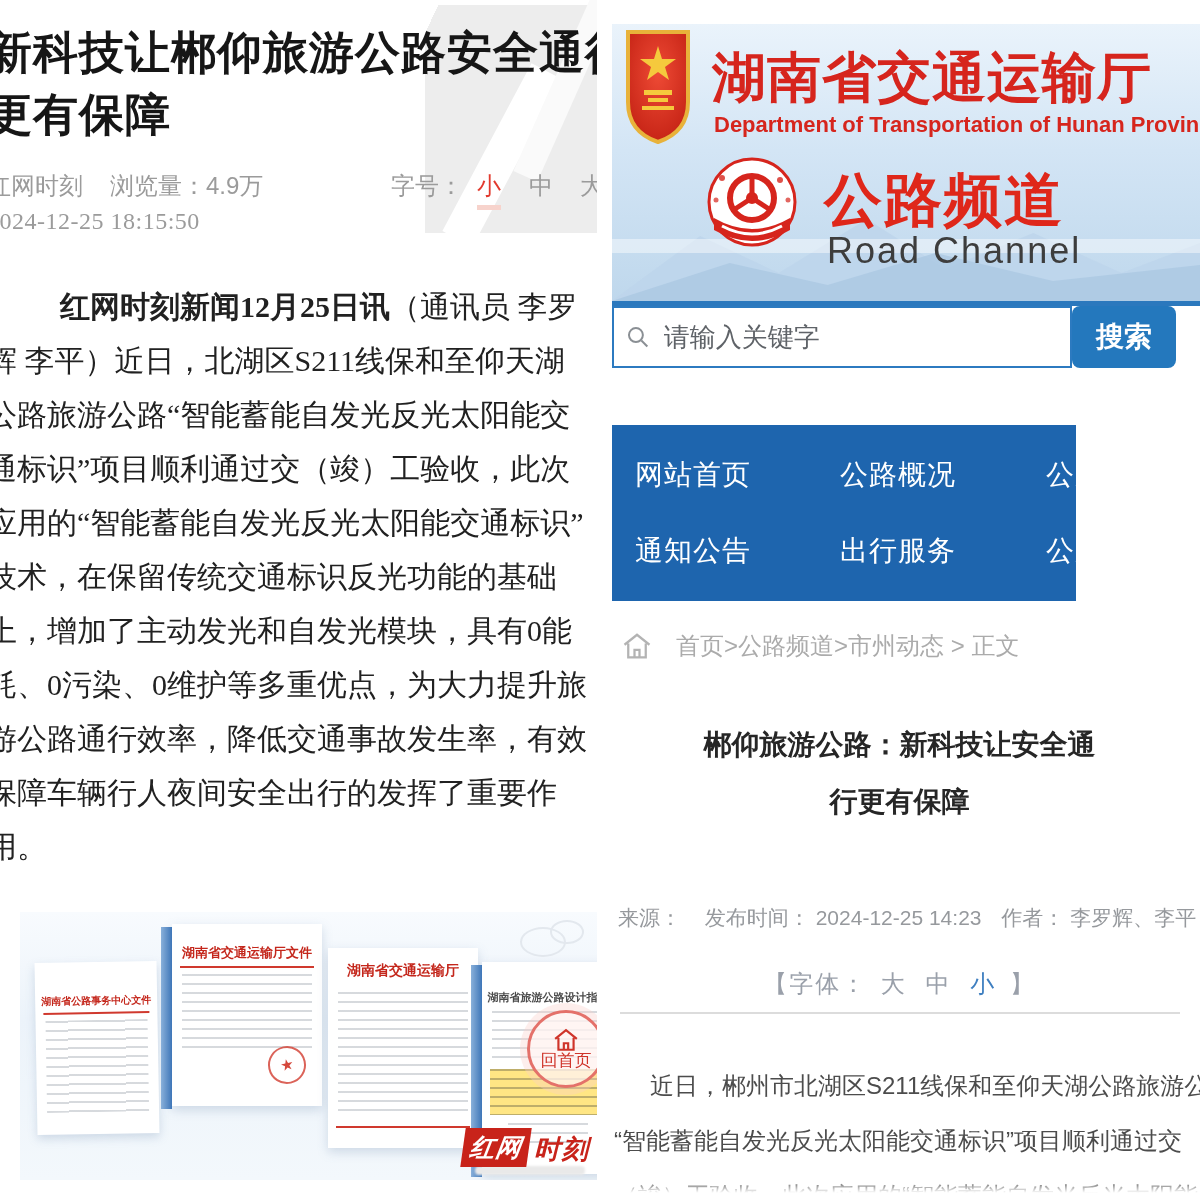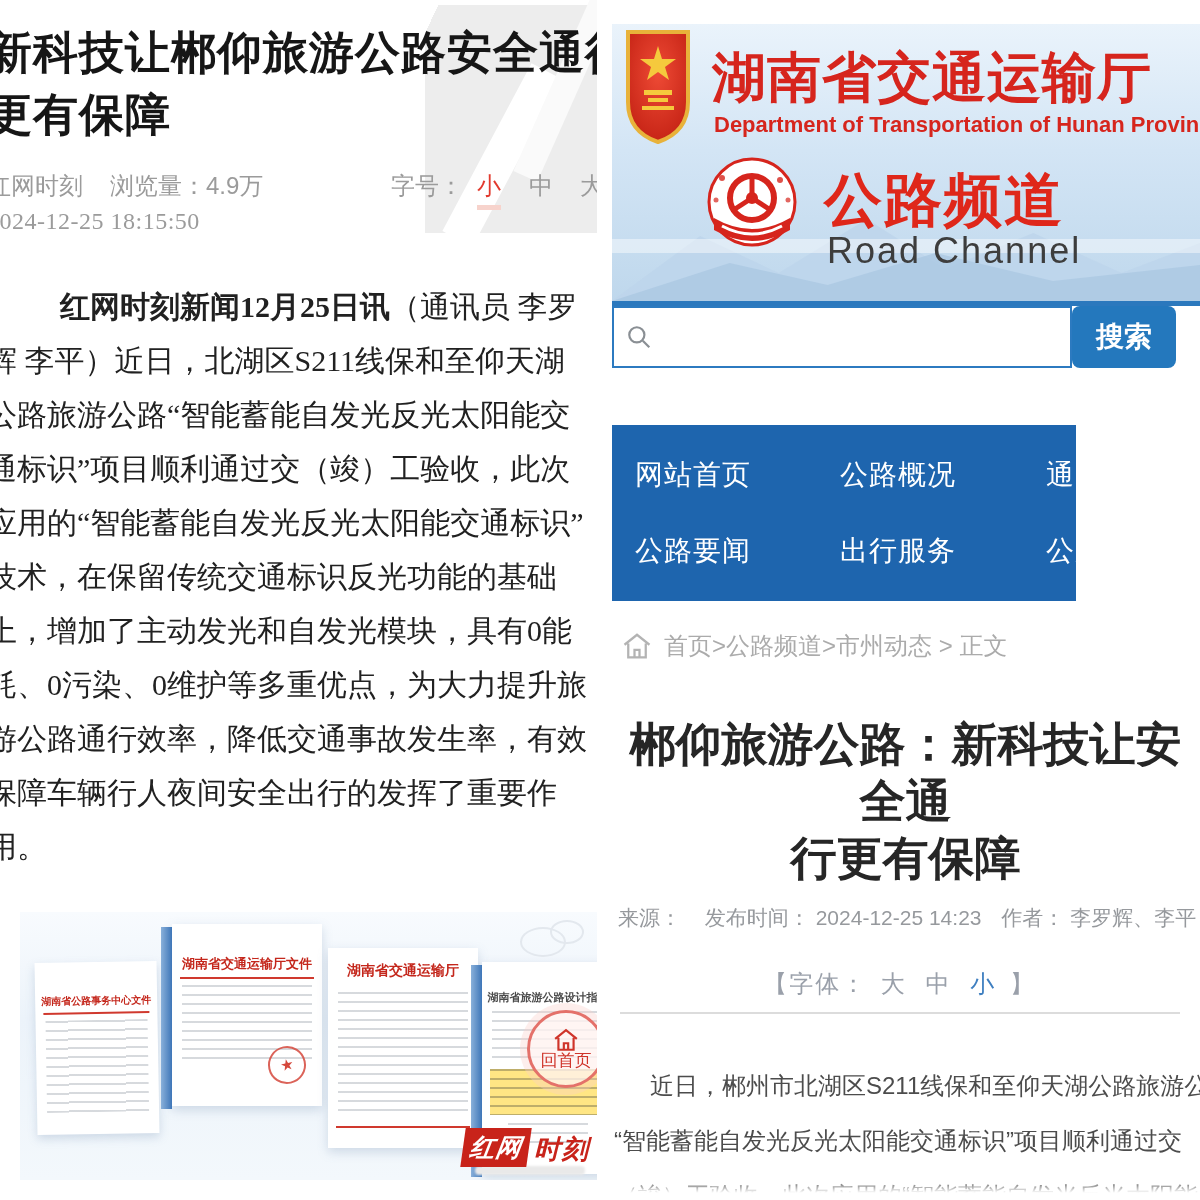--- a/index.html
+++ b/index.html
@@ -79,24 +79,24 @@
     padding:0 12px;gap:12px;}
   .search-box input{border:none;outline:none;font-size:26px;color:#333;width:100%;
     font-family:"Liberation Sans",sans-serif;background:transparent;}
   .search-box input::placeholder{color:#5f6368;}
   .search-btn{width:104px;background:#2478bd;color:#fff;font-size:28px;font-weight:700;
     border:none;border-radius:8px;cursor:pointer;font-family:"Liberation Sans",sans-serif;}
   .nav{position:absolute;left:0;top:425px;width:464px;height:176px;background:#1e65ae;
     display:grid;grid-template-columns:205px 206px 1fr;grid-template-rows:1fr 1fr;padding:12px 0;}
   .nav-item{display:flex;align-items:center;padding-left:23px;color:#fff;font-size:28px;
     letter-spacing:1px;cursor:pointer;white-space:nowrap;}
-  .crumb{position:absolute;left:10px;top:630px;display:flex;align-items:center;gap:12px;
+  .crumb{position:absolute;left:10px;top:630px;display:flex;align-items:center;gap:24px;
     color:#ababab;font-size:24px;cursor:pointer;}
   .art-title{position:absolute;left:0;top:716px;width:575px;text-align:center;
-    font-size:46px;font-weight:700;line-height:57px;color:#262626;margin-left:6px;}
+    font-size:28px;font-weight:700;line-height:57px;color:#262626;}
   .art-meta{position:absolute;left:6px;top:904px;width:580px;white-space:nowrap;
     font-size:21px;color:#96999d;}
   .art-meta .gap1{margin-left:18px;}
   .art-meta .gap2{margin-left:14px;}
   .font-row{position:absolute;left:0;top:968px;width:575px;text-align:center;
     font-size:24px;color:#9aa0aa;letter-spacing:2px;}
   .font-row .f{cursor:pointer;margin:0 5px;}
   .font-row .blue{color:#3f7fc0;}
   .divider{position:absolute;left:8px;top:1012px;width:560px;height:2px;background:#dcdcdc;}
   .r-body{position:absolute;left:2px;top:1058px;width:600px;font-size:24px;line-height:55px;color:#4c4c4c;}
@@ -150,21 +150,21 @@
       <div class="cloud" style="left:530px;top:8px;width:34px;height:24px;"></div>
 
       <div class="doc" style="left:16px;top:50px;width:122px;height:172px;transform:rotate(-1deg);">
         <span class="dt" style="font-size:10px;margin-top:32px;">湖南省公路事务中心文件</span>
         <div class="redline"></div>
         <div class="lines" style="height:92px;"></div>
       </div>
 
       <div class="doc" style="left:152px;top:12px;width:150px;height:182px;">
         <div class="spine"></div>
-        <span class="dt" style="font-size:13px;margin-top:31px;">湖南省交通运输厅文件</span>
+        <span class="dt" style="font-size:13px;margin-top:20px;">湖南省交通运输厅文件</span>
         <div class="redline"></div>
         <div class="lines" style="height:78px;"></div>
         <div class="seal" style="right:16px;bottom:22px;">
             <span>★</span>
           </div>
       </div>
 
       <div class="doc" style="left:308px;top:36px;width:150px;height:200px;">
         <span class="dt" style="font-size:14px;margin-top:14px;">湖南省交通运输厅</span>
         <div class="lines" style="height:120px;margin-top:12px;"></div>
@@ -239,29 +239,30 @@
       <div class="channel-en">Road Channel</div>
       <div class="banner-bar"></div>
     </div>
 
     <div class="search-row">
       <div class="search-box">
         <svg width="26" height="26" viewBox="0 0 24 24">
           <circle cx="10" cy="10" r="7" fill="none" stroke="#8a8f94" stroke-width="2"></circle>
           <line x1="15.5" y1="15.5" x2="21.5" y2="21.5" stroke="#8a8f94" stroke-width="2"></line>
         </svg>
+        <input type="text" placeholder="请输入关键字" style="">
       </div>
       <button class="search-btn">搜索</button>
     </div>
 
     <div class="nav">
       <div class="nav-item">网站首页</div>
       <div class="nav-item">公路概况</div>
+      <div class="nav-item">公路要闻</div>
       <div class="nav-item">通知公告</div>
-      <div class="nav-item">公路要闻</div>
       <div class="nav-item">出行服务</div>
       <div class="nav-item">公路文明</div>
     </div>
 
     <div class="crumb">
       <svg width="30" height="28" viewBox="0 0 24 22">
         <path d="M2 10 L12 2 L22 10 M5 9 V20 H19 V9 M10 20 V14 H14 V20" fill="none" stroke="#b3b3b3" stroke-width="1.8"></path>
       </svg>
       <span>首页&gt;公路频道&gt;市州动态 &gt; 正文</span>
     </div>

